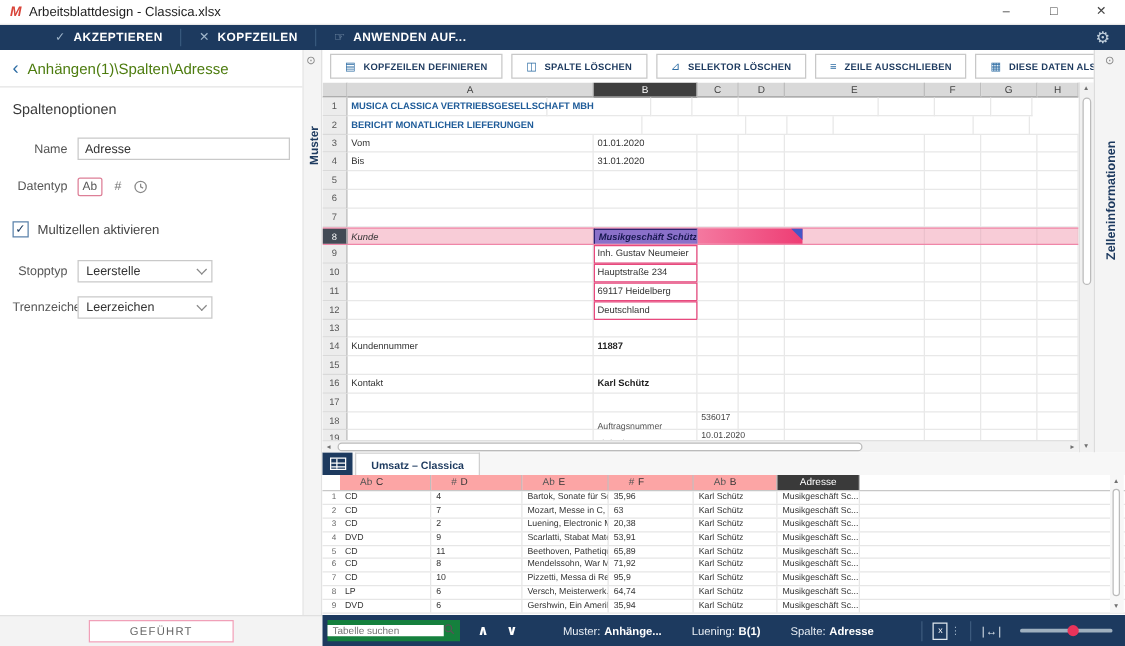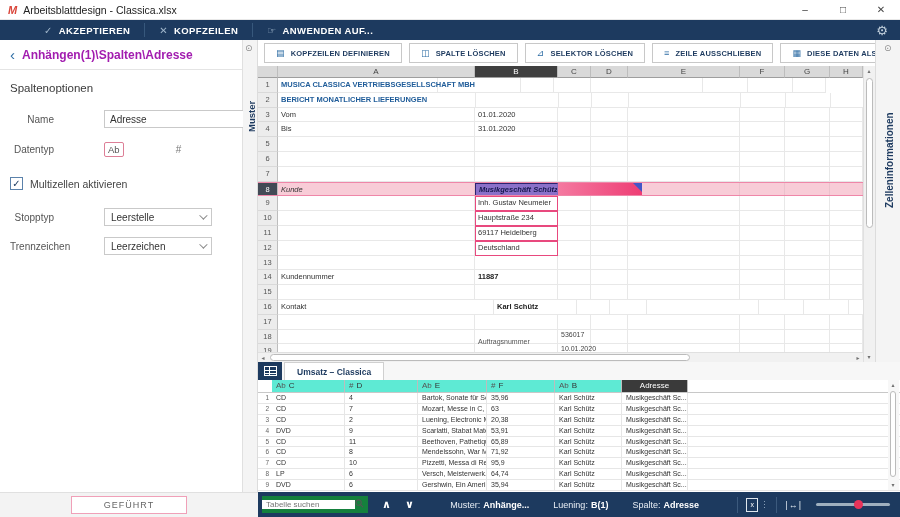--- a/index.html
+++ b/index.html
@@ -17,23 +17,23 @@
   #topbar { position:absolute; left:0; top:20px; width:900px; height:20px; background:#1d3a5f; display:flex; align-items:center; color:#fff; padding-left:30px; }
   .tb-item { display:flex; align-items:center; gap:6px; font-size:9.5px; font-weight:bold; letter-spacing:.4px; padding:0 14px; height:100%; cursor:default; }
   .tb-icon { color:#9fb5ca; font-size:10px; font-weight:normal; }
   .tb-sep { width:1px; height:14px; background:#37587c; }
   .gear { margin-left:auto; margin-right:12px; color:#c2d0dd; font-size:13px; }
 
   
   #leftpanel { position:absolute; left:0; top:40px; width:243px; height:452px; background:#fff; border-right:1px solid #e0e0e0; font-size:10.5px; color:#444; }
   .lp-head { display:flex; align-items:center; gap:7px; padding:8px 8px 7px 10px; border-bottom:1px solid #e4e4e4; }
   .lp-back { color:#2e6da4; font-size:15px; line-height:10px; }
-  .lp-title { font-size:12px; font-weight:bold; color:#a21caf; }
+  .lp-title { font-size:12px; font-weight:normal; color:#4d7c0f; }
   .lp-section { padding:12px 10px 2px 10px; font-size:11.5px; color:#3a3a3a; }
-  .lp-row { display:flex; align-items:center; margin:14px 10px 11px 10px;gap:42px; }
+  .lp-row { display:flex; align-items:center; margin:14px 10px 11px 10px; }
   .lp-label { width:52px; text-align:right; padding-right:8px; color:#555; font-size:10px; flex:none; }
   .lp-input { flex:1; height:18px; border:1px solid #c9c9c9; font-size:10px; padding:0 5px; color:#333; font-family:inherit; background:#fff; }
   .dt-ab { border:1px solid #dd7f97; border-radius:2px; padding:1px 3px; color:#555; font-size:9.5px; margin-right:10px; }
   .dt-num { color:#777; font-size:10px; margin-right:10px; }
   .checkline { display:flex; align-items:center; gap:7px; margin:20px 10px 0 10px; }
   .checkbox { width:13px; height:13px; border:1px solid #5b82ab; background:#fff; display:flex; align-items:center; justify-content:center; font-size:10px; font-weight:bold; color:#16365c; }
   .dropdown { width:108px; height:18px; border:1px solid #c9c9c9; display:flex; align-items:center; padding:0 6px; font-size:10px; color:#333; background:#fff; }
   .dd-chev { margin-left:auto; width:6px; height:6px; border-right:1px solid #888; border-bottom:1px solid #888; transform:rotate(45deg) translateY(-2px); }
 
   
@@ -90,21 +90,21 @@
   .tab-icon-grid { width:13px; height:10px; border:1px solid #fff; background:
      linear-gradient(#fff,#fff) 0 3px/100% 1px no-repeat,
      linear-gradient(#fff,#fff) 0 6px/100% 1px no-repeat,
      linear-gradient(#fff,#fff) 4px 0/1px 100% no-repeat; }
   .sheet-tab { background:#fff; border:1px solid #d0d0d0; border-bottom:none; padding:0 12px; font-size:8.5px; font-weight:bold; color:#1d3a5f; display:flex; align-items:center; margin-left:2px; }
 
   
   #table-zone { position:absolute; left:0; top:340px; width:642px; height:112px; background:#fff; }
   .pt-header { display:flex; height:13px; border-bottom:1px solid #c8c8c8; }
   .pt-hspacer { width:14px; background:#fff; flex:none; }
-  .pt-h { background:#5eead4; border-right:1px solid #bdbdbd; font-size:8px; color:#333; padding-left:4px; line-height:12px; white-space:nowrap; overflow:hidden; flex:none; }
+  .pt-h { background:#fca5a5; border-right:1px solid #bdbdbd; font-size:8px; color:#333; padding-left:16px; line-height:12px; white-space:nowrap; overflow:hidden; flex:none; }
   .pt-h .pfx { color:#555; margin-right:3px; }
   .pt-h.sel { background:#3a3a3a; color:#fff; text-align:center; padding-left:0; }
   .pt-row { display:flex; height:10.9px; border-bottom:1px solid #e6e6e6; }
   .pt-num { width:14px; font-size:6.5px; color:#666; text-align:right; padding-right:3px; line-height:10.5px; flex:none; }
   .pt-c { border-right:1px solid #e6e6e6; font-size:7px; color:#333; padding-left:4px; line-height:10.5px; white-space:nowrap; overflow:hidden; flex:none; }
 
   
   #statusbar { position:absolute; left:258px; top:492px; width:642px; height:25px; background:#1d3a5f; display:flex; align-items:center; color:#fff; padding:0 10px 0 4px; }
   .search-box { width:106px; height:17px; background:#15803d; display:flex; align-items:center; flex:none; }
   .search-box input { border:none; outline:none; flex:1; min-width:0; font-size:8px; color:#555; padding:0 4px; font-family:inherit; }
@@ -241,21 +241,21 @@
         <div class="scell" style="width: 83px;"></div>
         <div class="scell" style="width: 33px;"></div>
         <div class="scell" style="width: 37px;"></div>
         <div class="scell" style="width: 112px;"></div>
         <div class="scell" style="width: 45px;"></div>
         <div class="scell" style="width: 45px;"></div>
         <div class="scell" style="width: 33px;"></div>
       </div>
       <div class="srow">
         <div class="rowh">2</div>
-        <div class="scell c-heading" style="width: 198px;">BERICHT MONATLICHER LIEFERUNGEN</div>
+        <div class="scell c-heading" style="width: 236px;">BERICHT MONATLICHER LIEFERUNGEN</div>
         <div class="scell" style="width: 83px;"></div>
         <div class="scell" style="width: 33px;"></div>
         <div class="scell" style="width: 37px;"></div>
         <div class="scell" style="width: 112px;"></div>
         <div class="scell" style="width: 45px;"></div>
         <div class="scell" style="width: 45px;"></div>
         <div class="scell" style="width: 33px;"></div>
       </div>
       <div class="srow">
         <div class="rowh">3</div>
@@ -398,21 +398,21 @@
         <div class="scell" style="width: 83px;"></div>
         <div class="scell" style="width: 33px;"></div>
         <div class="scell" style="width: 37px;"></div>
         <div class="scell" style="width: 112px;"></div>
         <div class="scell" style="width: 45px;"></div>
         <div class="scell" style="width: 45px;"></div>
         <div class="scell" style="width: 33px;"></div>
       </div>
       <div class="srow">
         <div class="rowh">16</div>
-        <div class="scell" style="width: 216px;">Kontakt</div>
+        <div class="scell" style="width: 197px;">Kontakt</div>
         <div class="scell c-bold" style="width: 83px;">Karl Schütz</div>
         <div class="scell" style="width: 33px;"></div>
         <div class="scell" style="width: 37px;"></div>
         <div class="scell" style="width: 112px;"></div>
         <div class="scell" style="width: 45px;"></div>
         <div class="scell" style="width: 45px;"></div>
         <div class="scell" style="width: 33px;"></div>
       </div>
       <div class="srow">
         <div class="rowh">17</div>

